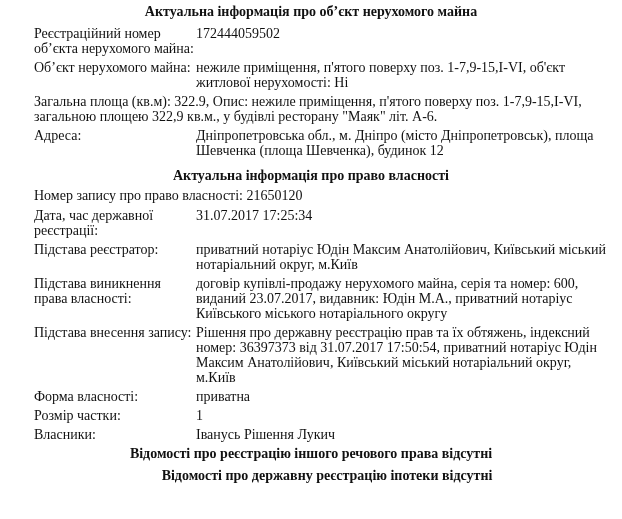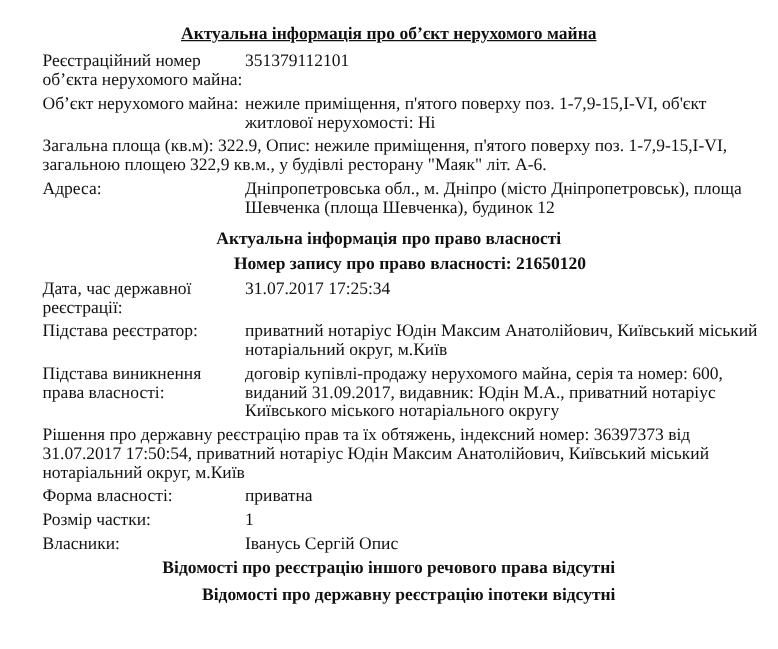--- a/index.html
+++ b/index.html
@@ -7,42 +7,42 @@
       width: 622px; height: 519px; overflow: hidden;
       font-family: "Liberation Serif", "DejaVu Serif", serif;
       font-size: 14px; color: #111111;
       position: relative;
     }
     .section-title {
       font-weight: bold; text-align: center;
       font-size: 14px; line-height: 16px;
       margin: 0;
     }
-    #title1 { padding-top: 20px; height: 18px; text-decoration: underline; }
+    #title1 { padding-top: 4px; height: 18px; }
     .rows { margin-left: 34px; width: 575px; }
     .row { display: flex; line-height: 15px; margin-top: 4px; margin-bottom: 4px; }
     .label { width: 162px; flex: 0 0 162px; padding-right: 0; }
     .value { flex: 1; }
     .record-number {
-      font-weight: bold; margin-left: 34px; line-height: 16px;
-      margin-top: 4px; margin-bottom: 2px; text-align: center;
+      font-weight: normal; margin-left: 34px; line-height: 16px;
+      margin-top: 4px; margin-bottom: 2px;
     }
     #title2 { margin-top: 10px; }
     #title3 { margin-top: 2px; }
     #title4 { margin-top: 6px; margin-left: 32px; }
   </style>
 </head>
 <body>
 
 <div>
   <div id="title1" class="section-title">Актуальна інформація про об’єкт нерухомого майна</div>
   <div class="rows">
     <div class="row">
       <div class="label">Реєстраційний номер об’єкта нерухомого майна:</div>
-      <div class="value">351379112101</div>
+      <div class="value">172444059502</div>
     </div>
     <div class="row">
       <div class="label">Об’єкт нерухомого майна:</div>
       <div class="value">нежиле приміщення, п'ятого поверху поз. 1-7,9-15,I-VI, об'єкт житлової нерухомості: Ні</div>
     </div>
     <div class="row">
       <div class="value">Загальна площа (кв.м): 322.9, Опис: нежиле приміщення, п'ятого поверху поз. 1-7,9-15,I-VI, загальною площею 322,9 кв.м., у будівлі ресторану "Маяк" літ. А-6.</div>
     </div>
     <div class="row">
       <div class="label">Адреса:</div>
@@ -58,34 +58,35 @@
     <div class="row">
       <div class="label">Дата, час державної реєстрації:</div>
       <div class="value">31.07.2017 17:25:34</div>
     </div>
     <div class="row">
       <div class="label">Підстава реєстратор:</div>
       <div class="value">приватний нотаріус Юдін Максим Анатолійович, Київський міський нотаріальний округ, м.Київ</div>
     </div>
     <div class="row">
       <div class="label">Підстава виникнення права власності:</div>
-      <div class="value">договір купівлі-продажу нерухомого майна, серія та номер: 600, виданий 31.09.2017, видавник: Юдін М.А., приватний нотаріус Київського міського нотаріального округу</div>
+      <div class="value">договір купівлі-продажу нерухомого майна, серія та номер: 600, виданий 23.07.2017, видавник: Юдін М.А., приватний нотаріус Київського міського нотаріального округу</div>
     </div>
     <div class="row">
+      <div class="label">Підстава внесення запису:</div>
       <div class="value">Рішення про державну реєстрацію прав та їх обтяжень, індексний номер: 36397373 від 31.07.2017 17:50:54, приватний нотаріус Юдін Максим Анатолійович, Київський міський нотаріальний округ, м.Київ</div>
     </div>
     <div class="row">
       <div class="label">Форма власності:</div>
       <div class="value">приватна</div>
     </div>
     <div class="row">
       <div class="label">Розмір частки:</div>
       <div class="value">1</div>
     </div>
     <div class="row">
       <div class="label">Власники:</div>
-      <div class="value">Іванусь Сергій Опис</div>
+      <div class="value">Іванусь Рішення Лукич</div>
     </div>
   </div>
 </div>
 
 <div id="title3" class="section-title">Відомості про реєстрацію іншого речового права відсутні</div>
 <div id="title4" class="section-title">Відомості про державну реєстрацію іпотеки відсутні</div>
 
 </body></html>

